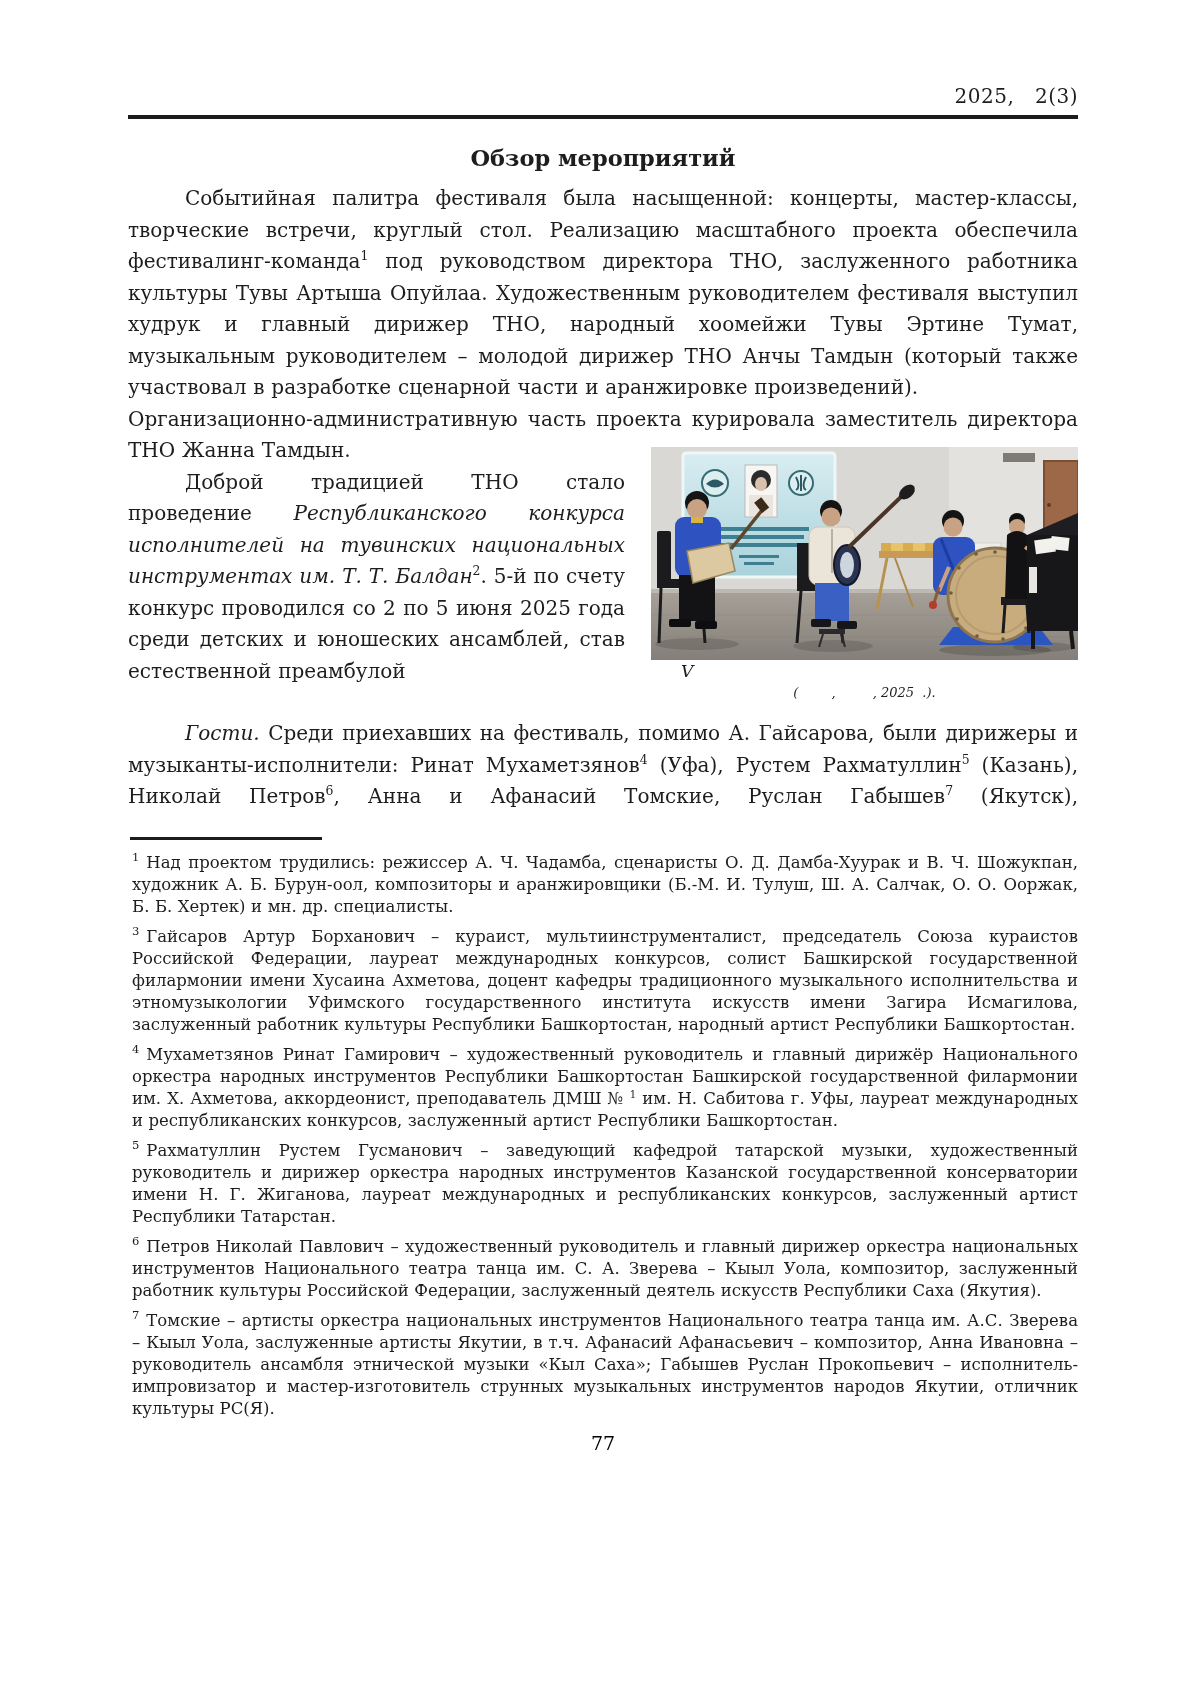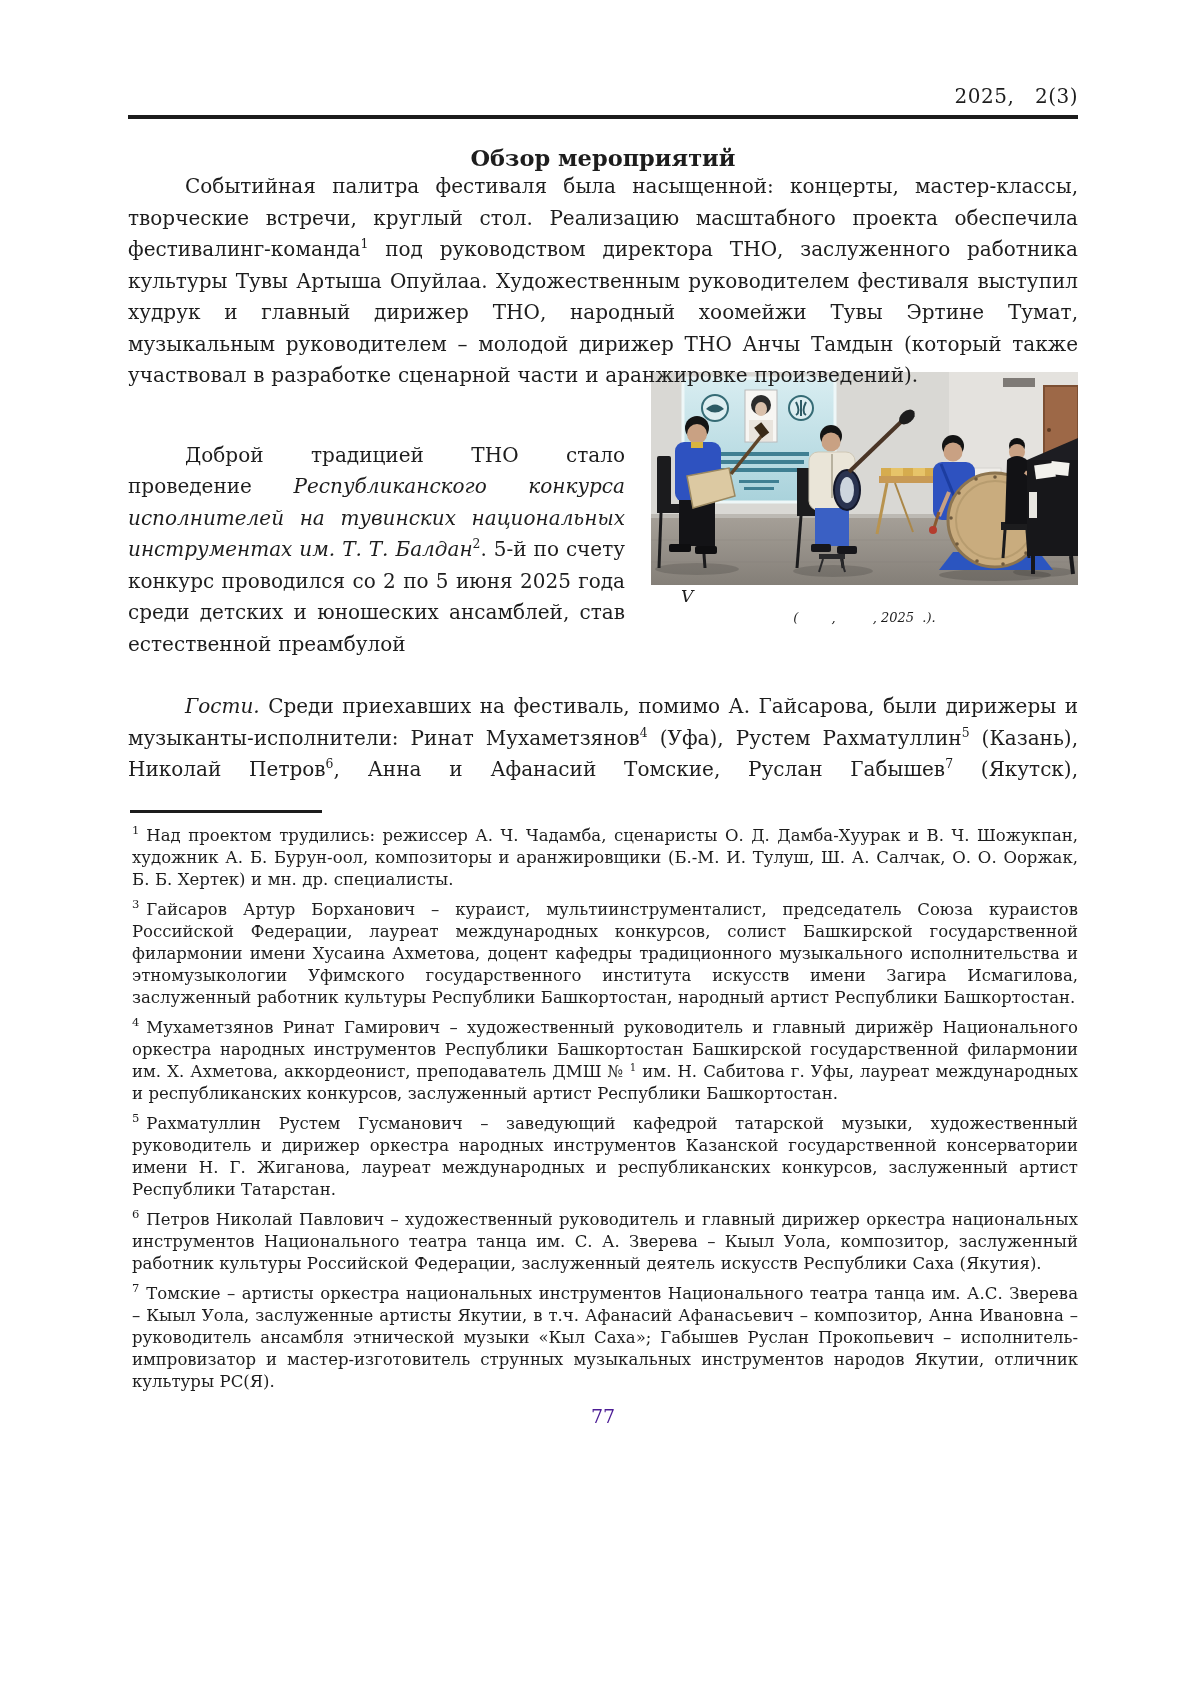--- a/index.html
+++ b/index.html
@@ -14,21 +14,21 @@
     padding:84px 122px 0 128px;
   }
   .issue-line{
     text-align:right;font-size:20px;line-height:24px;letter-spacing:0.5px;
   }
   .top-rule{
     border:0;border-top:4px solid #1c1c1c;margin:7px 0 0 0;
   }
   .article-title{
     text-align:center;font-size:22.5px;font-weight:bold;
-    margin:26px 0 0 0;
+    margin:26px 0 12px 0;
   }
   .para{
     margin:0;text-align:justify;
     font-size:20px;line-height:31.5px;
     word-spacing:0.5px;
   }
   .para.indent{text-indent:57px;}
   .para.justify-last{text-align-last:justify;margin-top:31px;}
   sup{font-size:62%;line-height:0;}
   em{font-style:italic;}
@@ -40,48 +40,49 @@
   .photo-figure svg{display:block;width:427px;height:213px;}
   .caption-l1{
     margin:1px 0 0 30px;
     font-style:italic;font-size:17px;line-height:21px;
   }
   .caption-l2{
     text-align:center;font-style:italic;font-size:13px;line-height:21px;
     margin:0;
   }
   .clear-right{clear:right;}
-  .min-col{min-height:0;margin-top:48px;}
+  .min-col{min-height:0;}
 
   .footnote-sep{
     border:0;border-top:3px solid #1c1c1c;width:192px;
     margin:24px 0 12px 2px;clear:both;
   }
   .footnote{
     margin:0 0 8px 4px;text-align:justify;
     font-size:16.5px;line-height:22px;word-spacing:0.3px;
   }
   .footnote .fn-marker{
     font-size:70%;line-height:0;padding-right:7px;
   }
   .page-number{
-    text-align:center;font-size:19px;color:#4c1d95;margin-top:12px;
+    text-align:center;font-size:19px;color:#000000;margin-top:12px;
   }
 </style>
 </head>
 <body>
 
 <div class="page">
 
   <div class="issue-line">2025,&nbsp;&nbsp;&nbsp;2(3)</div>
   <hr class="top-rule">
 
   <h1 class="article-title">Обзор мероприятий</h1>
 
   <p class="para indent"><span>Событийная палитра фестиваля была насыщенной: концерты, мастер-классы, творческие встречи, круглый стол. Реализацию масштабного проекта обеспечила фестивалинг-команда</span><sup>1</sup><span> под руководством директора ТНО, заслуженного работника культуры Тувы Артыша Опуйлаа. Художественным руководителем фестиваля выступил худрук и главный дирижер ТНО, народный хоомейжи Тувы Эртине Тумат, музыкальным руководителем – молодой дирижер ТНО Анчы Тамдын (который также участвовал в разработке сценарной части и аранжировке произведений).</span></p>
+  <p class="para"><span>Организационно-административную часть проекта курировала заместитель директора ТНО Жанна Тамдын.</span></p>
 
   <figure class="photo-figure" style="margin-block:0;margin-inline:0;margin:-20px 0 4px 26px;">
     <svg viewBox="0 0 427 213" xmlns="http://www.w3.org/2000/svg" role="img">
       <defs>
         <linearGradient id="floorGrad" x1="0" y1="0" x2="0" y2="1">
           <stop offset="0" stop-color="#a59f97"></stop>
             <stop offset="1" stop-color="#847f78"></stop>
         </linearGradient>
         <linearGradient id="bannerGrad" x1="0" y1="0" x2="0" y2="1">
           <stop offset="0" stop-color="#d8edf1"></stop>

